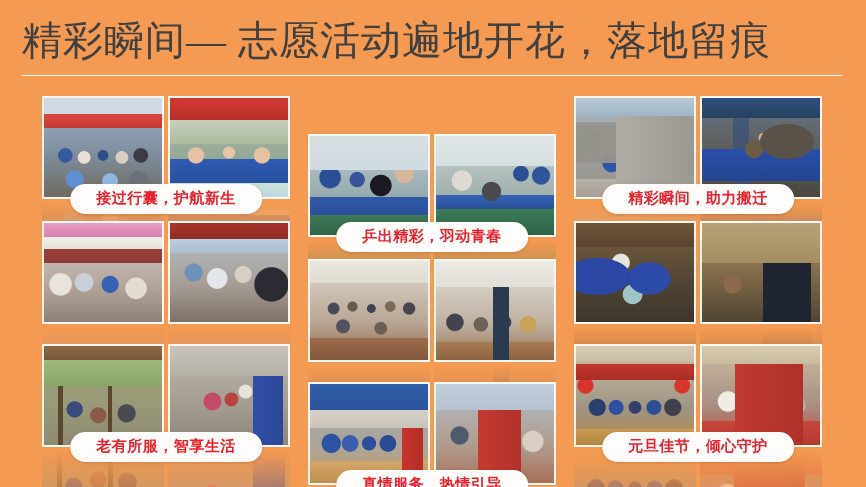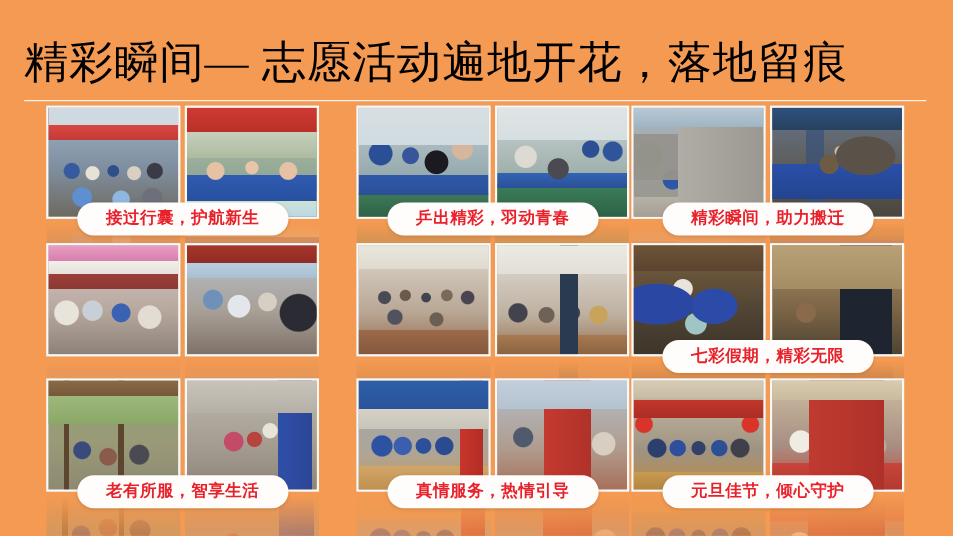--- a/index.html
+++ b/index.html
@@ -14,23 +14,23 @@
   body {
     background: #F49A52;
     font-family: "Liberation Sans", "DejaVu Sans", sans-serif;
     position: relative;
   }
 
   
   .slide-title {
     position: absolute;
     left: 22px;
-    top: 30px;
+    top: 14px;
     width: 820px;
-    color: #000000;
+    color: #404040;
     font-family: "Liberation Serif", "DejaVu Serif", serif;
     font-size: 40px;
     line-height: 54px;
     letter-spacing: 1px;
     white-space: nowrap;
     border-bottom: 1.5px solid #FFFFFF;
     padding-bottom: 7px;
   }
 
   
@@ -43,21 +43,21 @@
   }
 
   .group {
     position: absolute;
     width: 248px;
     height: 94px;
   }
 
   
   .col-0 { left: 42px; }
-  .col-1 { left: 324px; }
+  .col-1 { left: 308px; margin-top: 38px; }
   .col-2 { left: 574px; }
   
   .row-0 { top: 4px; }
   .row-1 { top: 129px; }
   .row-2 { top: 252px; }
 
   .photos {
     position: absolute;
     left: 0;
     top: 0;
@@ -473,21 +473,20 @@
         </div>
     </div>
     <div class="reflection">
       <div class="rphoto">
           <div class="scene s-6a"></div>
         </div>
       <div class="rphoto">
           <div class="scene s-6b"></div>
         </div>
     </div>
-    <div class="caption">七彩假期，精彩无限</div>
   </div>
 
   <div class="group col-0 row-2">
     <div class="photos">
       <div class="photo">
           <div class="scene s-7a"></div>
         </div>
       <div class="photo">
           <div class="scene s-7b"></div>
         </div>

